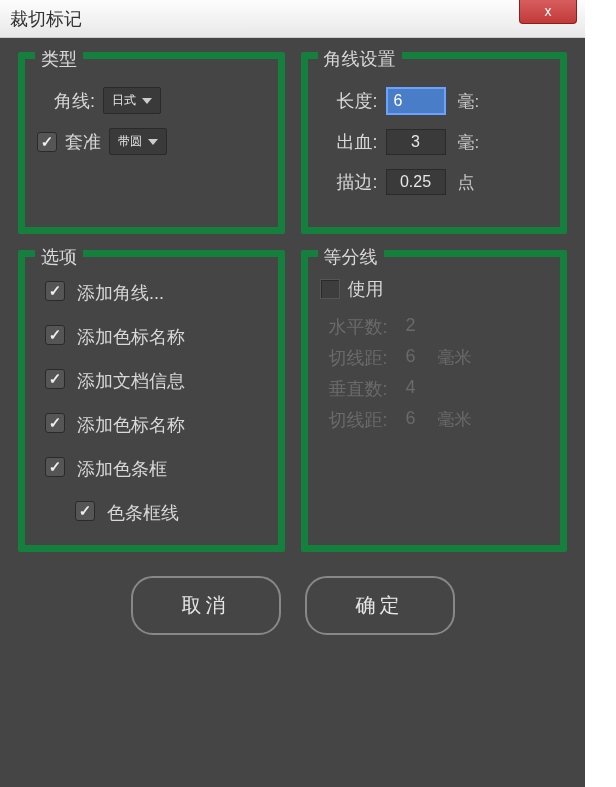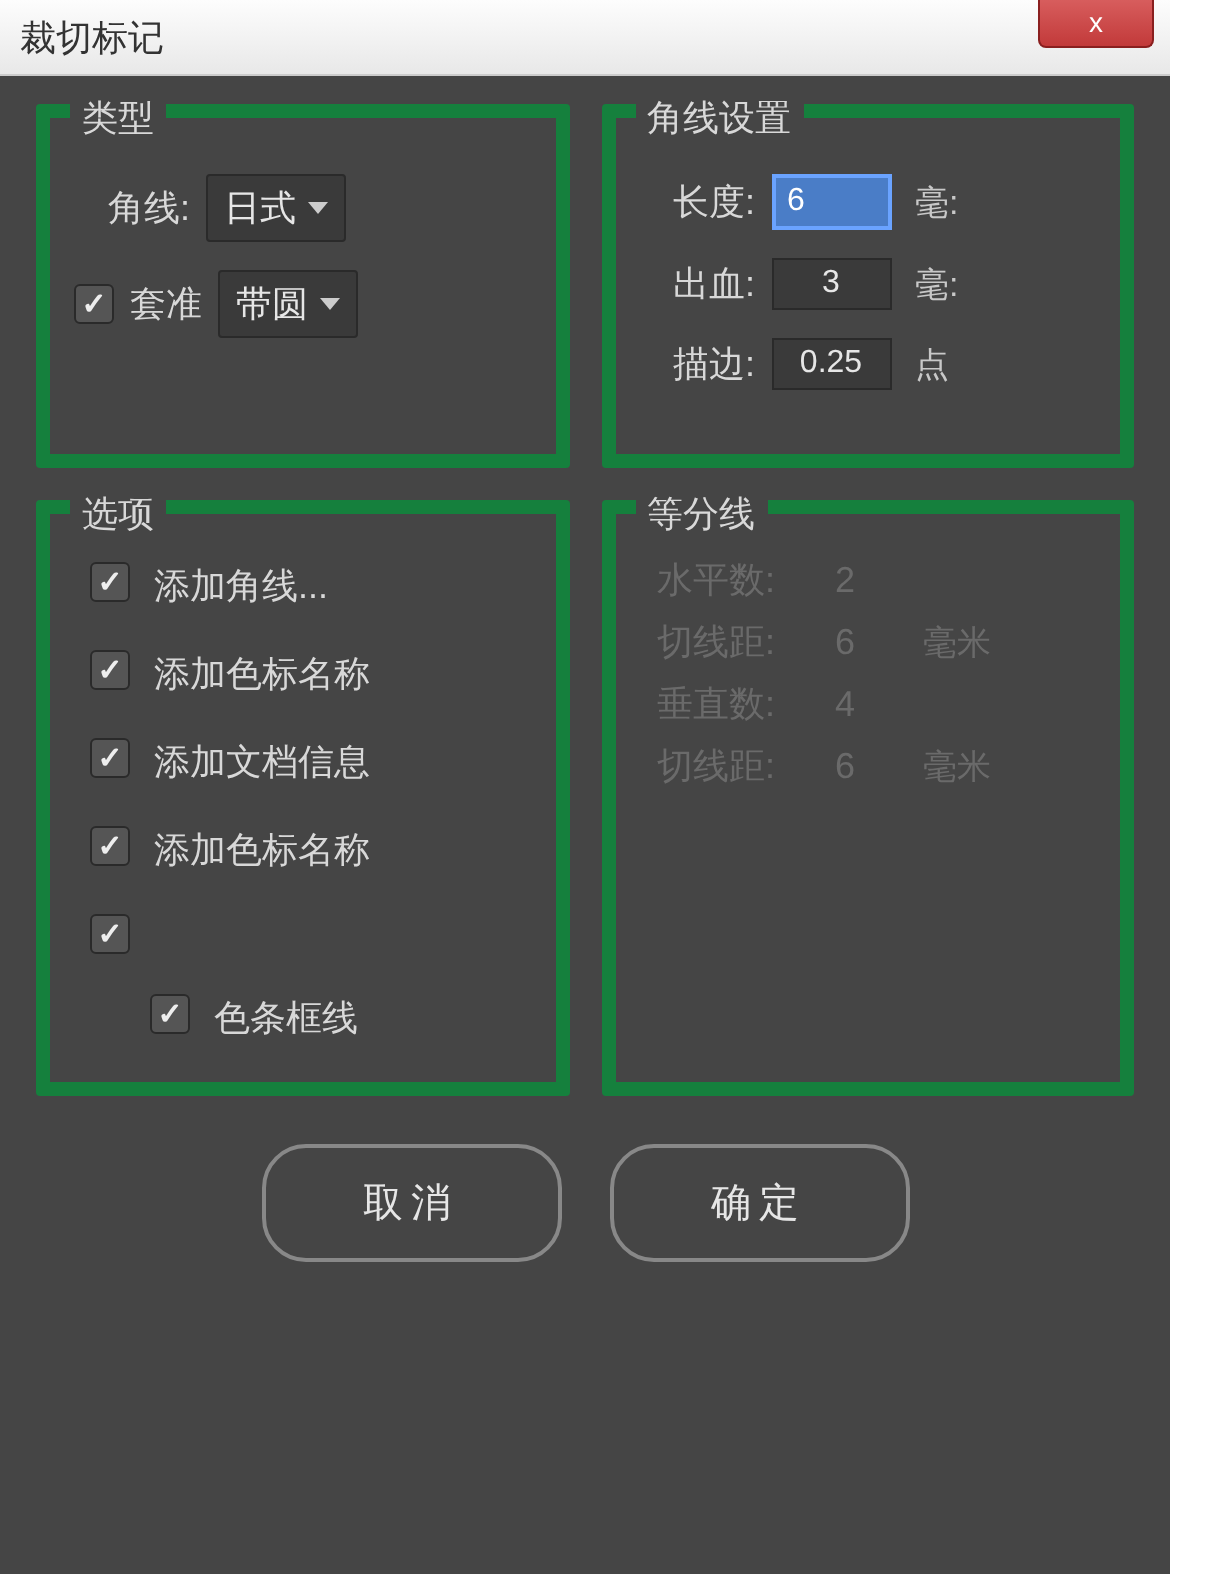--- a/index.html
+++ b/index.html
@@ -79,21 +79,21 @@
     .label-r { text-align: right; min-width: 58px; display: inline-block; }
     .select {
       background: #3a3a3a;
       border: 1px solid #2a2a2a;
       color: #e6e6e6;
       padding: 4px 8px;
       border-radius: 2px;
       display: inline-flex;
       align-items: center;
       gap: 6px;
-      font-size: 18px;
+      font-size: 12px;
       cursor: pointer;
     }
     .chev {
       display: inline-block;
       width: 0; height: 0;
       border-left: 5px solid transparent;
       border-right: 5px solid transparent;
       border-top: 6px solid #ccc;
     }
     .checkbox {
@@ -167,22 +167,21 @@
       color: #e6e6e6;
       font-size: 20px;
       display: flex;
       align-items: center;
       justify-content: center;
       cursor: pointer;
       letter-spacing: 4px;
     }
     .gridrow {
       display: flex;
-      align-items: center;
-      gap: 12px;
+      gap: 0;
       margin: 7px 0;
     }
     .gridrow .lab { min-width: 68px; text-align: right; }
     .val-dis {
       width: 46px;
       text-align: center;
       color: #6a6a6a;
       display: inline-block;
     }
   </style>
@@ -255,29 +254,34 @@
         <div class="opt-row ind1">
           <span class="checkbox checked"></span>
           <span>添加文档信息</span>
         </div>
         <div class="opt-row ind1">
           <span class="checkbox checked"></span>
           <span>添加色标名称</span>
         </div>
         <div class="opt-row ind1">
           <span class="checkbox checked"></span>
+          <span>添加色条框</span>
         </div>
         <div class="opt-row ind2">
           <span class="checkbox checked"></span>
           <span>色条框线</span>
         </div>
       </div>
 
       <div class="col fieldset">
         <div class="legend">等分线</div>
+        <div class="frow" style="margin-top:6px;">
+          <span class="old-check"></span>
+          <span>使用</span>
+        </div>
         <div class="gridrow disabled">
           <span class="lab">水平数:</span>
           <span class="val-dis">2</span>
           <span class="unit disabled"></span>
         </div>
         <div class="gridrow disabled">
           <span class="lab">切线距:</span>
           <span class="val-dis">6</span>
           <span class="unit disabled">毫米</span>
         </div>

